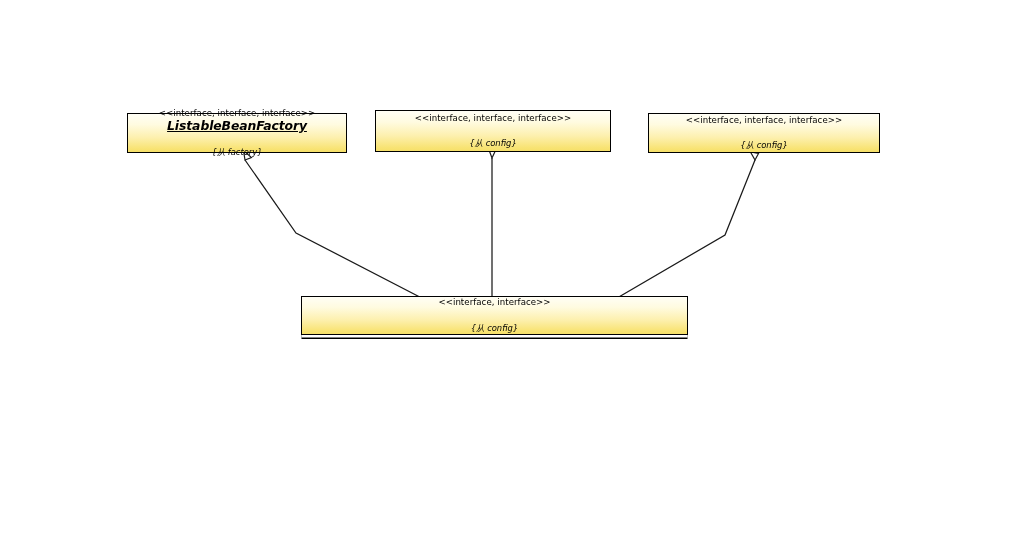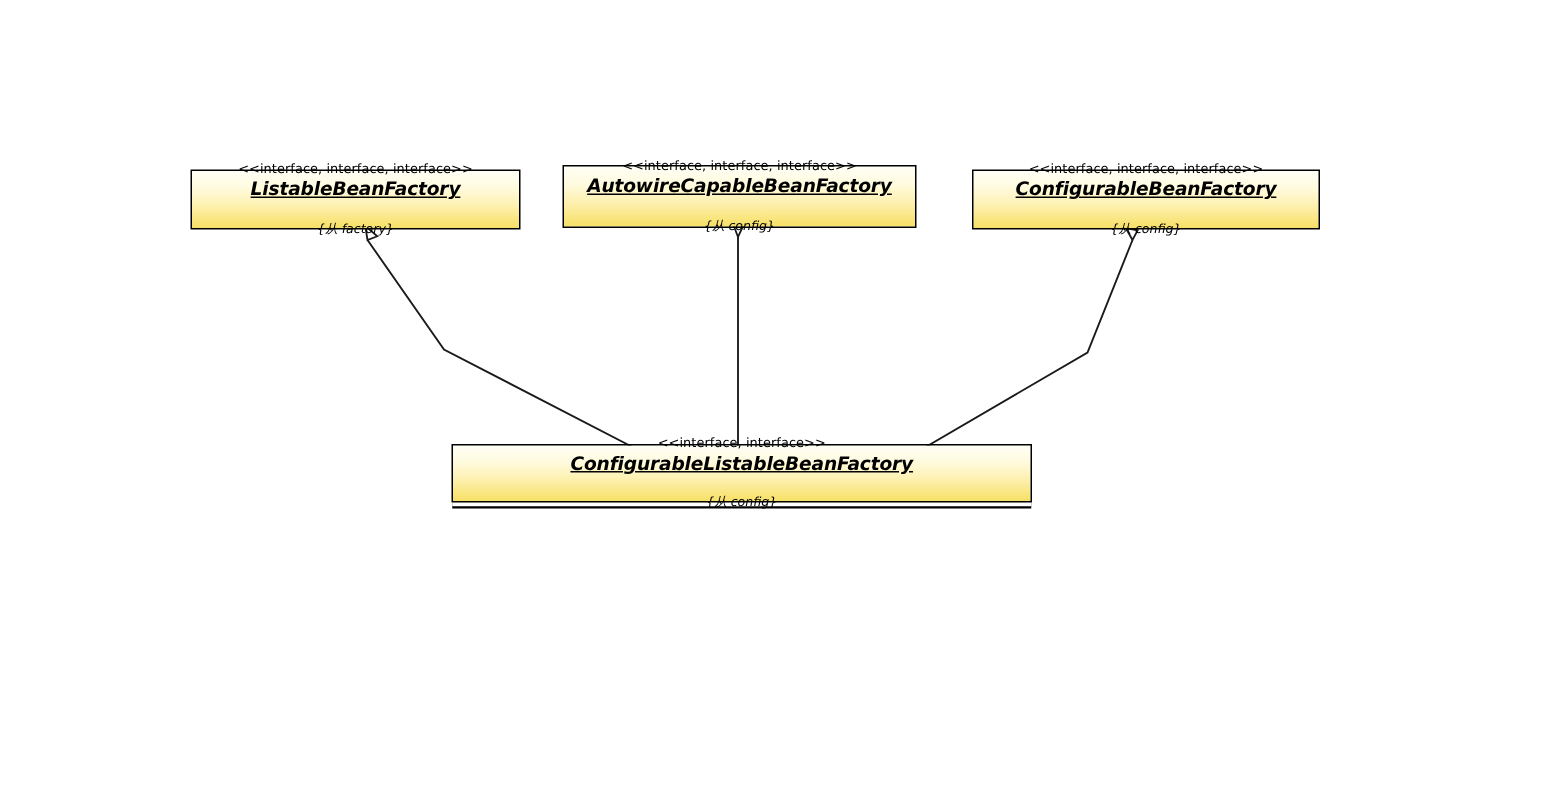--- a/index.html
+++ b/index.html
@@ -111,35 +111,32 @@
   <div class="uml-node" style="left:127px; top:113px; width:220px; height:40px;">
     <div class="stereotype">&lt;&lt;interface, interface, interface&gt;&gt;</div>
     <div class="class-name">ListableBeanFactory</div>
     <div class="tagged-value">
       <span>{从 factory}</span>
     </div>
   </div>
 
   <div class="uml-node" style="left:375px; top:110px; width:236px; height:42px;">
     <div class="stereotype">&lt;&lt;interface, interface, interface&gt;&gt;</div>
-    <div class="class-name">AutowireCapableBeanFactory</div>
     <div class="tagged-value">
       <span>{从 config}</span>
     </div>
   </div>
 
   <div class="uml-node" style="left:648px; top:113px; width:232px; height:40px;">
     <div class="stereotype">&lt;&lt;interface, interface, interface&gt;&gt;</div>
-    <div class="class-name">ConfigurableBeanFactory</div>
     <div class="tagged-value">
       <span>{从 config}</span>
     </div>
   </div>
 
   <div class="uml-node emphasized" style="left:301px; top:296px; width:387px; height:39px;">
     <div class="stereotype">&lt;&lt;interface, interface&gt;&gt;</div>
-    <div class="class-name">ConfigurableListableBeanFactory</div>
     <div class="tagged-value">
       <span>{从 config}</span>
     </div>
   </div>
 
 </div>
 
 </body></html>

